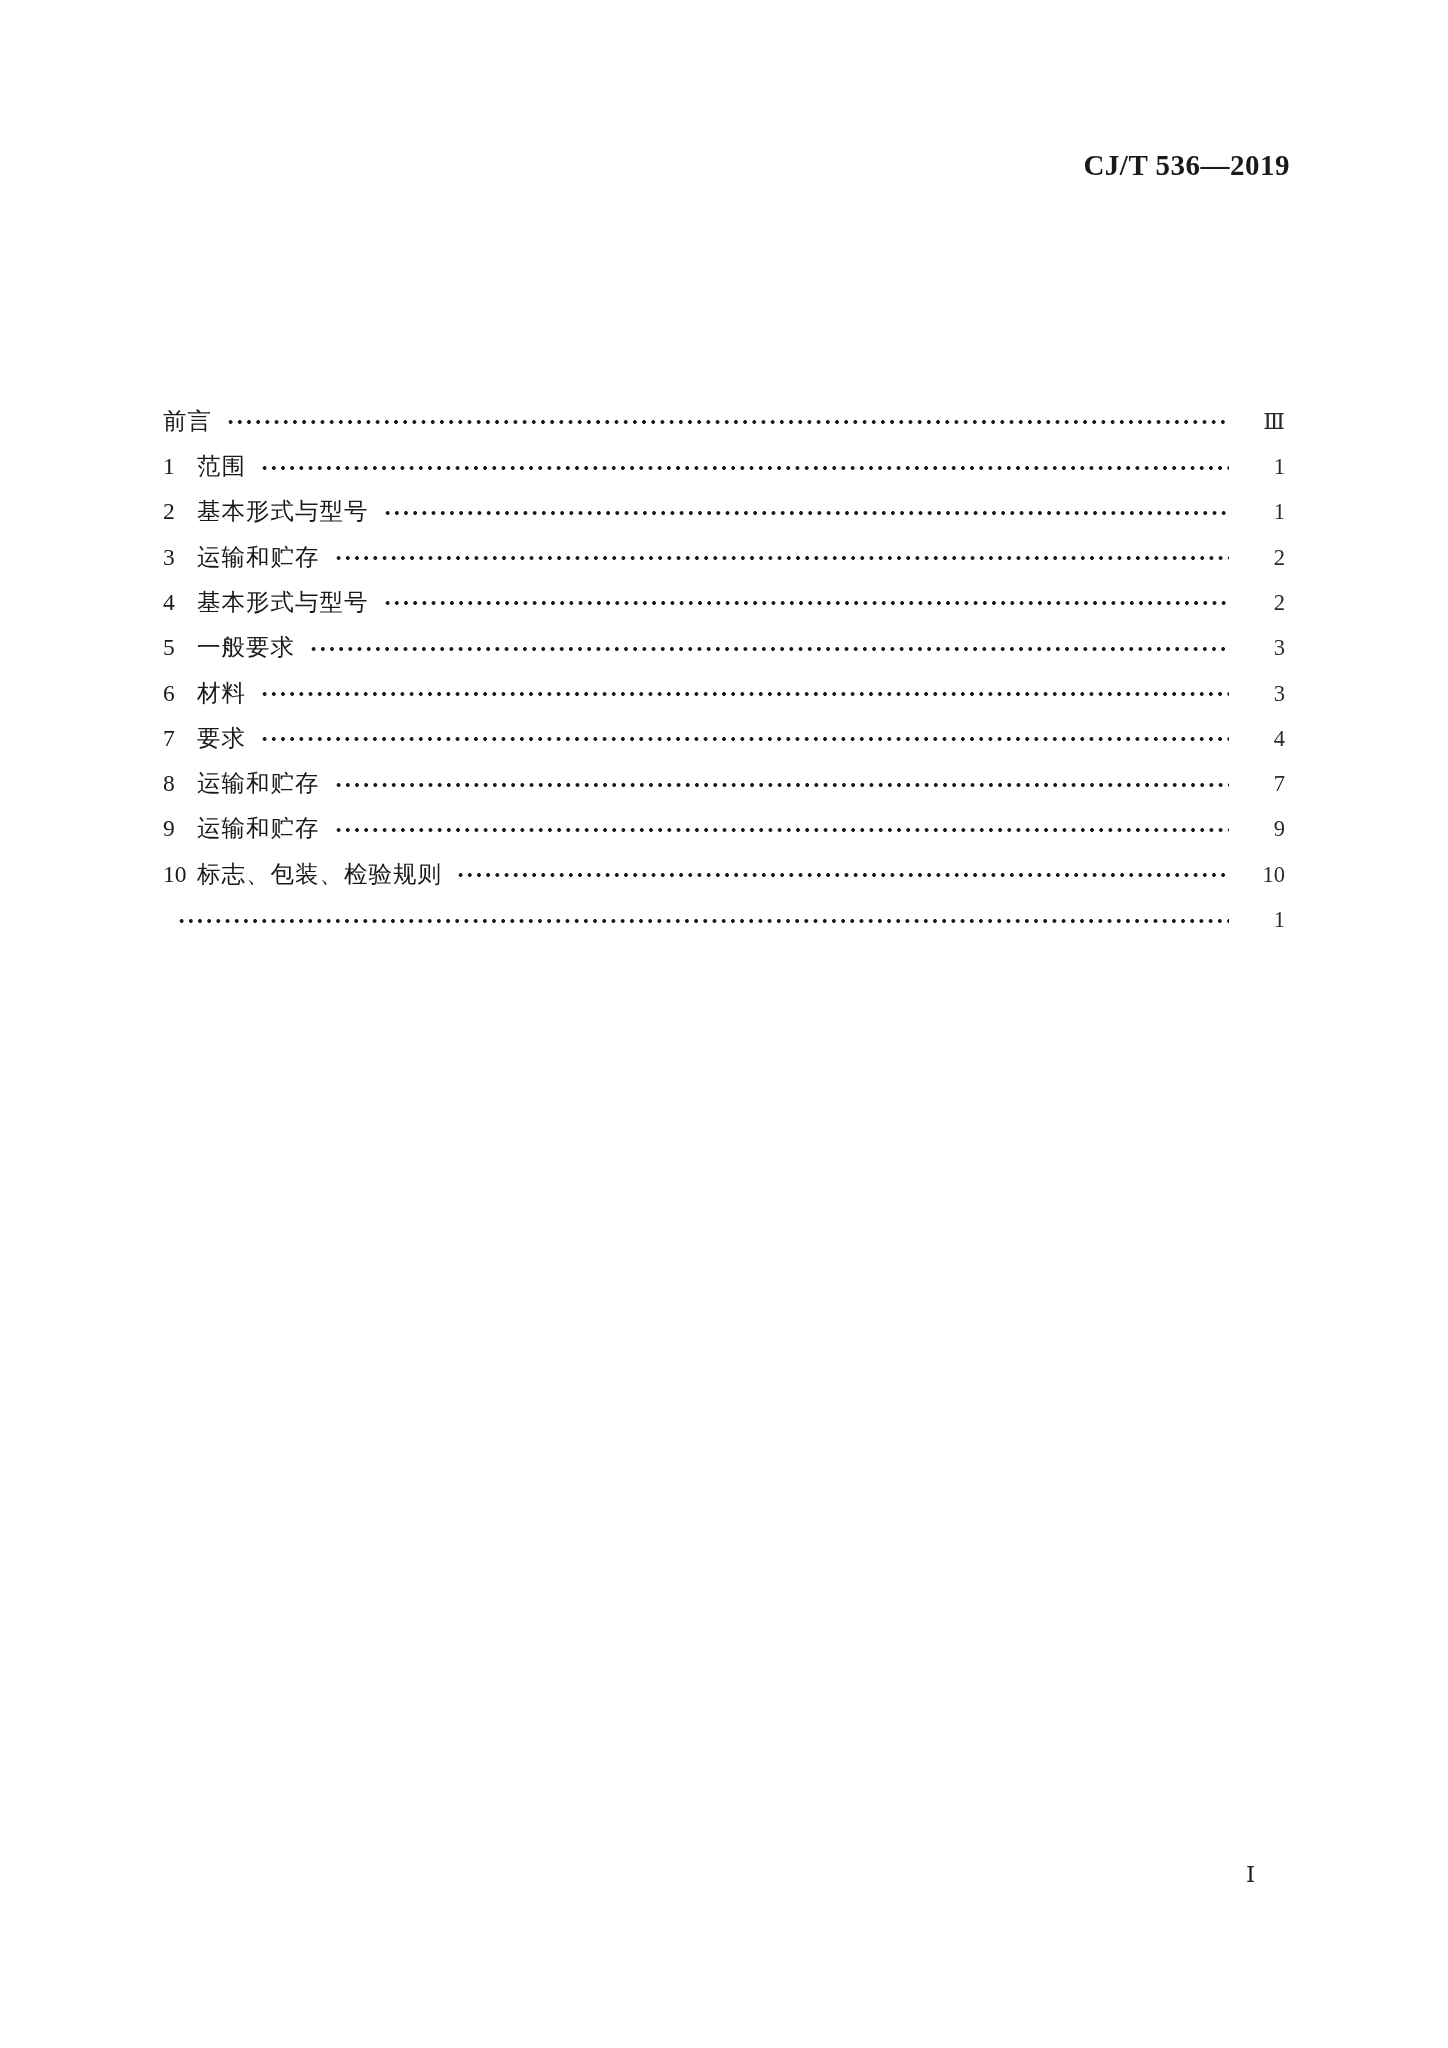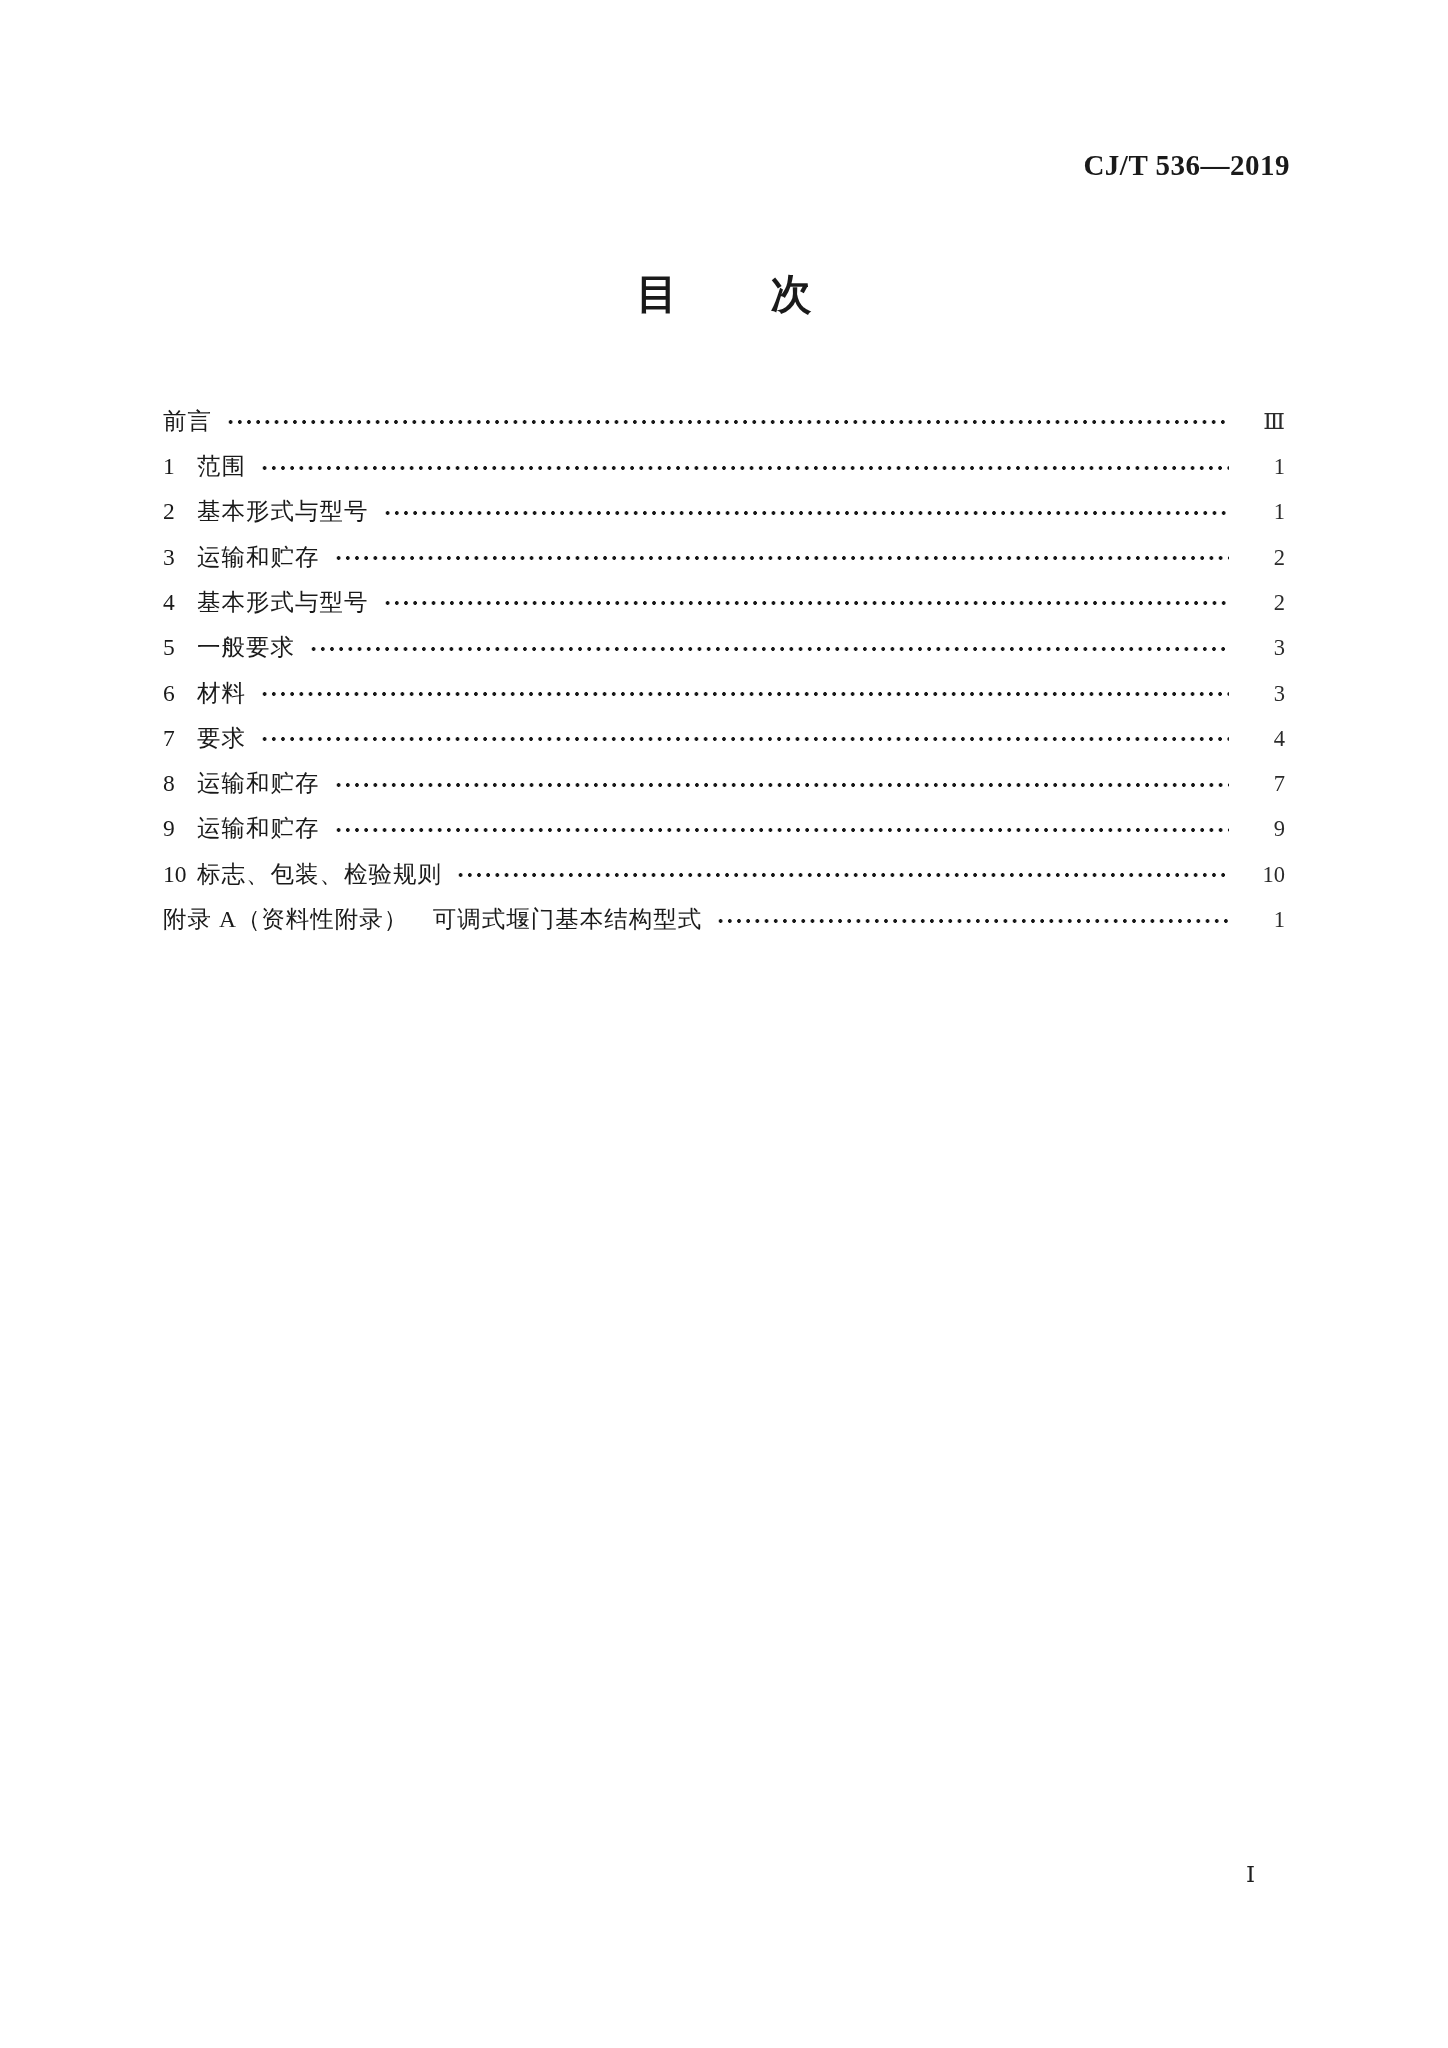--- a/index.html
+++ b/index.html
@@ -48,21 +48,20 @@
     font-size:23px;color:#1f1f1f;
   }
 </style>
 </head>
 <body>
 
 <div class="page">
 
   <div class="header-code">CJ/T 536—2019</div>
 
-  <h1 class="doc-title">目　次</h1>
 
   <div class="toc" id="toc-list">
   <div class="toc-row">
 
     <span class="toc-title">前言</span>
     <span class="toc-dots"></span>
     <span class="toc-page">Ⅲ</span>
   </div>
 
   <div class="toc-row">
@@ -130,20 +129,19 @@
 
   <div class="toc-row">
     <span class="toc-num">10</span>
     <span class="toc-title">标志、包装、检验规则</span>
     <span class="toc-dots"></span>
     <span class="toc-page">10</span>
   </div>
 
   <div class="toc-row">
 
-    <span class="toc-title">附录 A（资料性附录）　可调式堰门基本结构型式</span>
     <span class="toc-dots"></span>
     <span class="toc-page">1</span>
   </div>
 </div>
 
   <div class="folio">Ⅰ</div>
 </div>
 
 </body></html>

